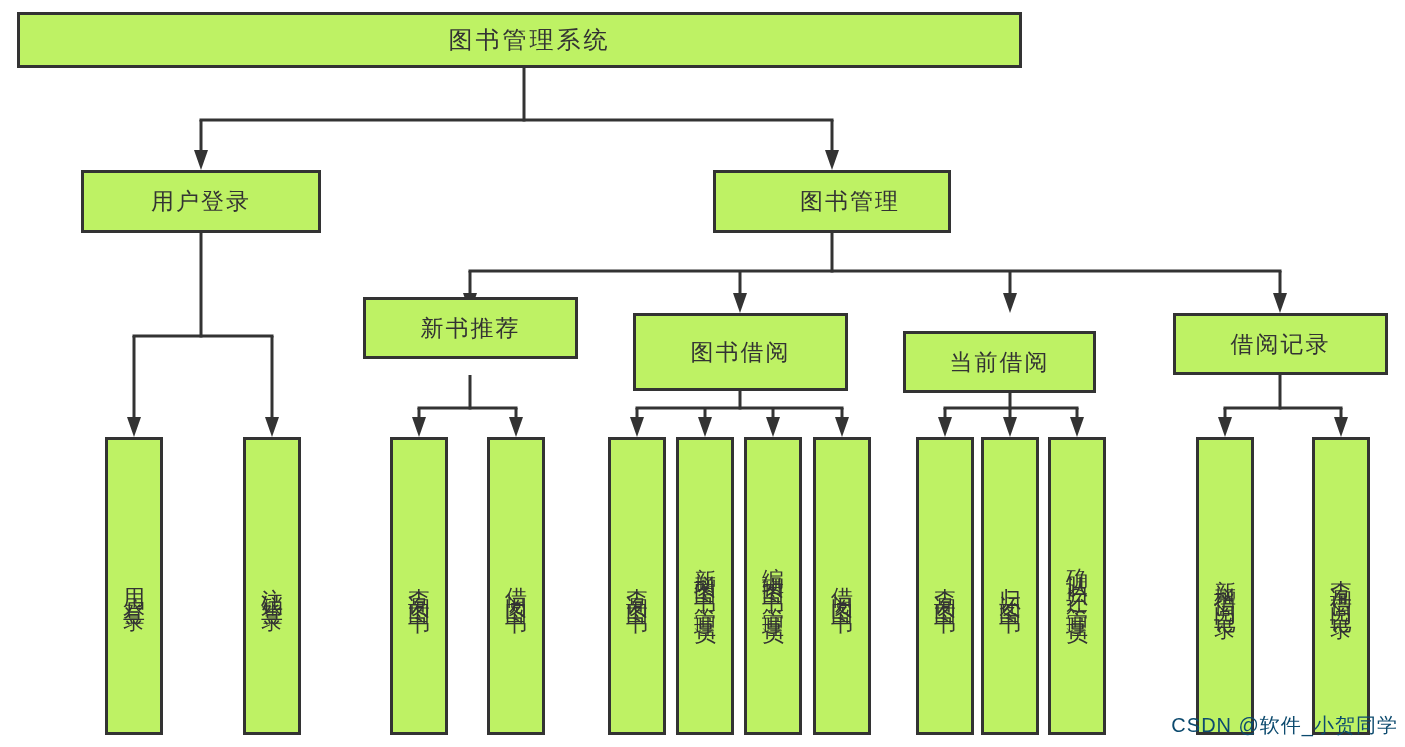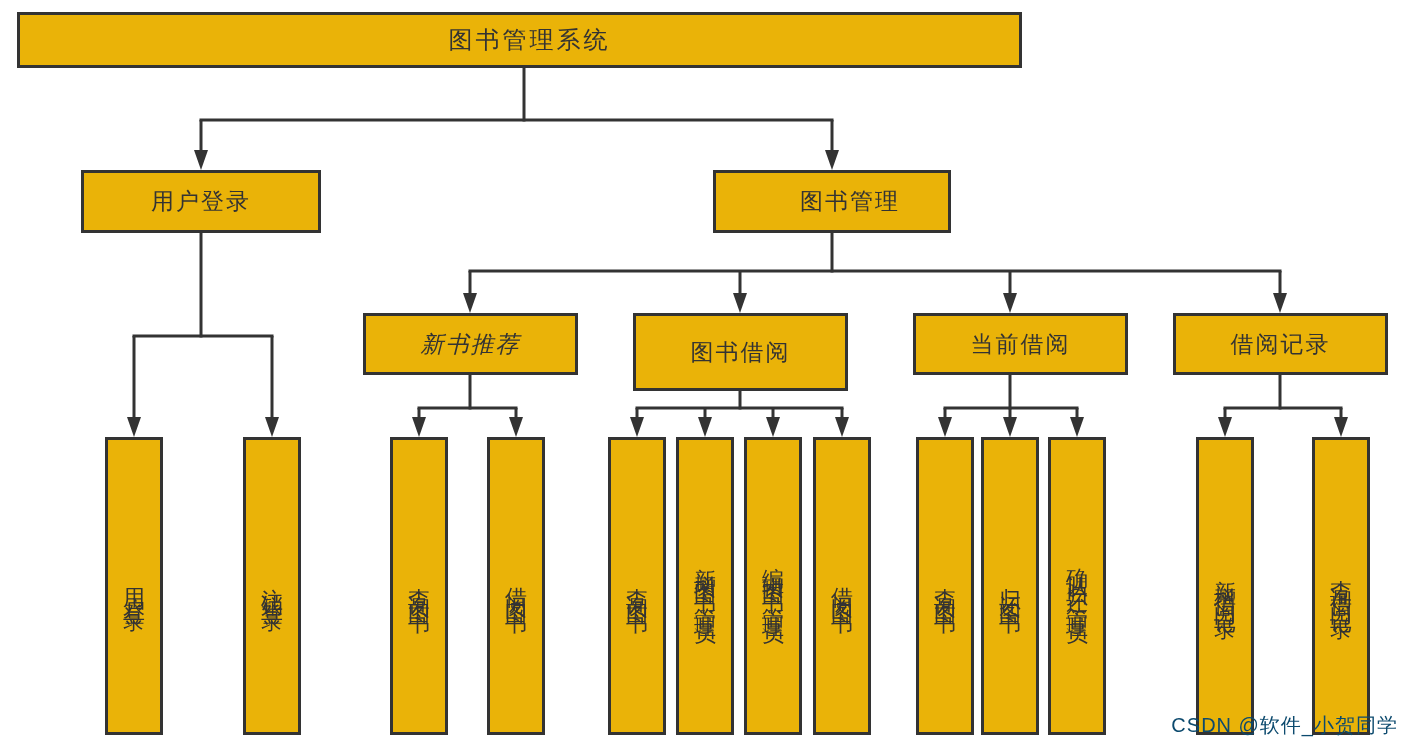--- a/index.html
+++ b/index.html
@@ -25,21 +25,21 @@
     stroke: #333333;
     stroke-width: 3;
   }
   #connectors polygon {
     fill: #333333;
     stroke: none;
   }
   .box {
     position: absolute;
     box-sizing: border-box;
-    background: #eab308;
+    background: #bef264;
     border: 3px solid #333333;
     display: flex;
     align-items: center;
     justify-content: center;
     color: #333333;
   }
   .node-label {
     font-size: 23px;
     letter-spacing: 2px;
     white-space: nowrap;
@@ -142,27 +142,27 @@
     <span class="root-label">图书管理系统</span>
   </div>
 
   <div class="box" style="left:81px; top:170px; width:240px; height:63px;">
     <span class="node-label">用户登录</span>
   </div>
   <div class="box" style="left:713px; top:170px; width:238px; height:63px;padding-left:36px;">
     <span class="node-label">图书管理</span>
   </div>
 
-  <div class="box" style="left:363px; top:313px; width:215px; height:62px;font-style:italic;">
+  <div class="box" style="left:363px; top:297px; width:215px; height:62px;">
     <span class="node-label">新书推荐</span>
   </div>
   <div class="box" style="left:633px; top:313px; width:215px; height:78px;">
     <span class="node-label">图书借阅</span>
   </div>
-  <div class="box" style="left:903px; top:313px; width:215px; height:62px;margin-left:10px;">
+  <div class="box" style="left:903px; top:331px; width:193px; height:62px;">
     <span class="node-label">当前借阅</span>
   </div>
   <div class="box" style="left:1173px; top:313px; width:215px; height:62px;">
     <span class="node-label">借阅记录</span>
   </div>
 
   <div class="box leaf" style="left:105px; top:437px; width:58px; height:298px;">
     <span class="leaf-label">用户登录</span>
   </div>
   <div class="box leaf" style="left:243px; top:437px; width:58px; height:298px;">

